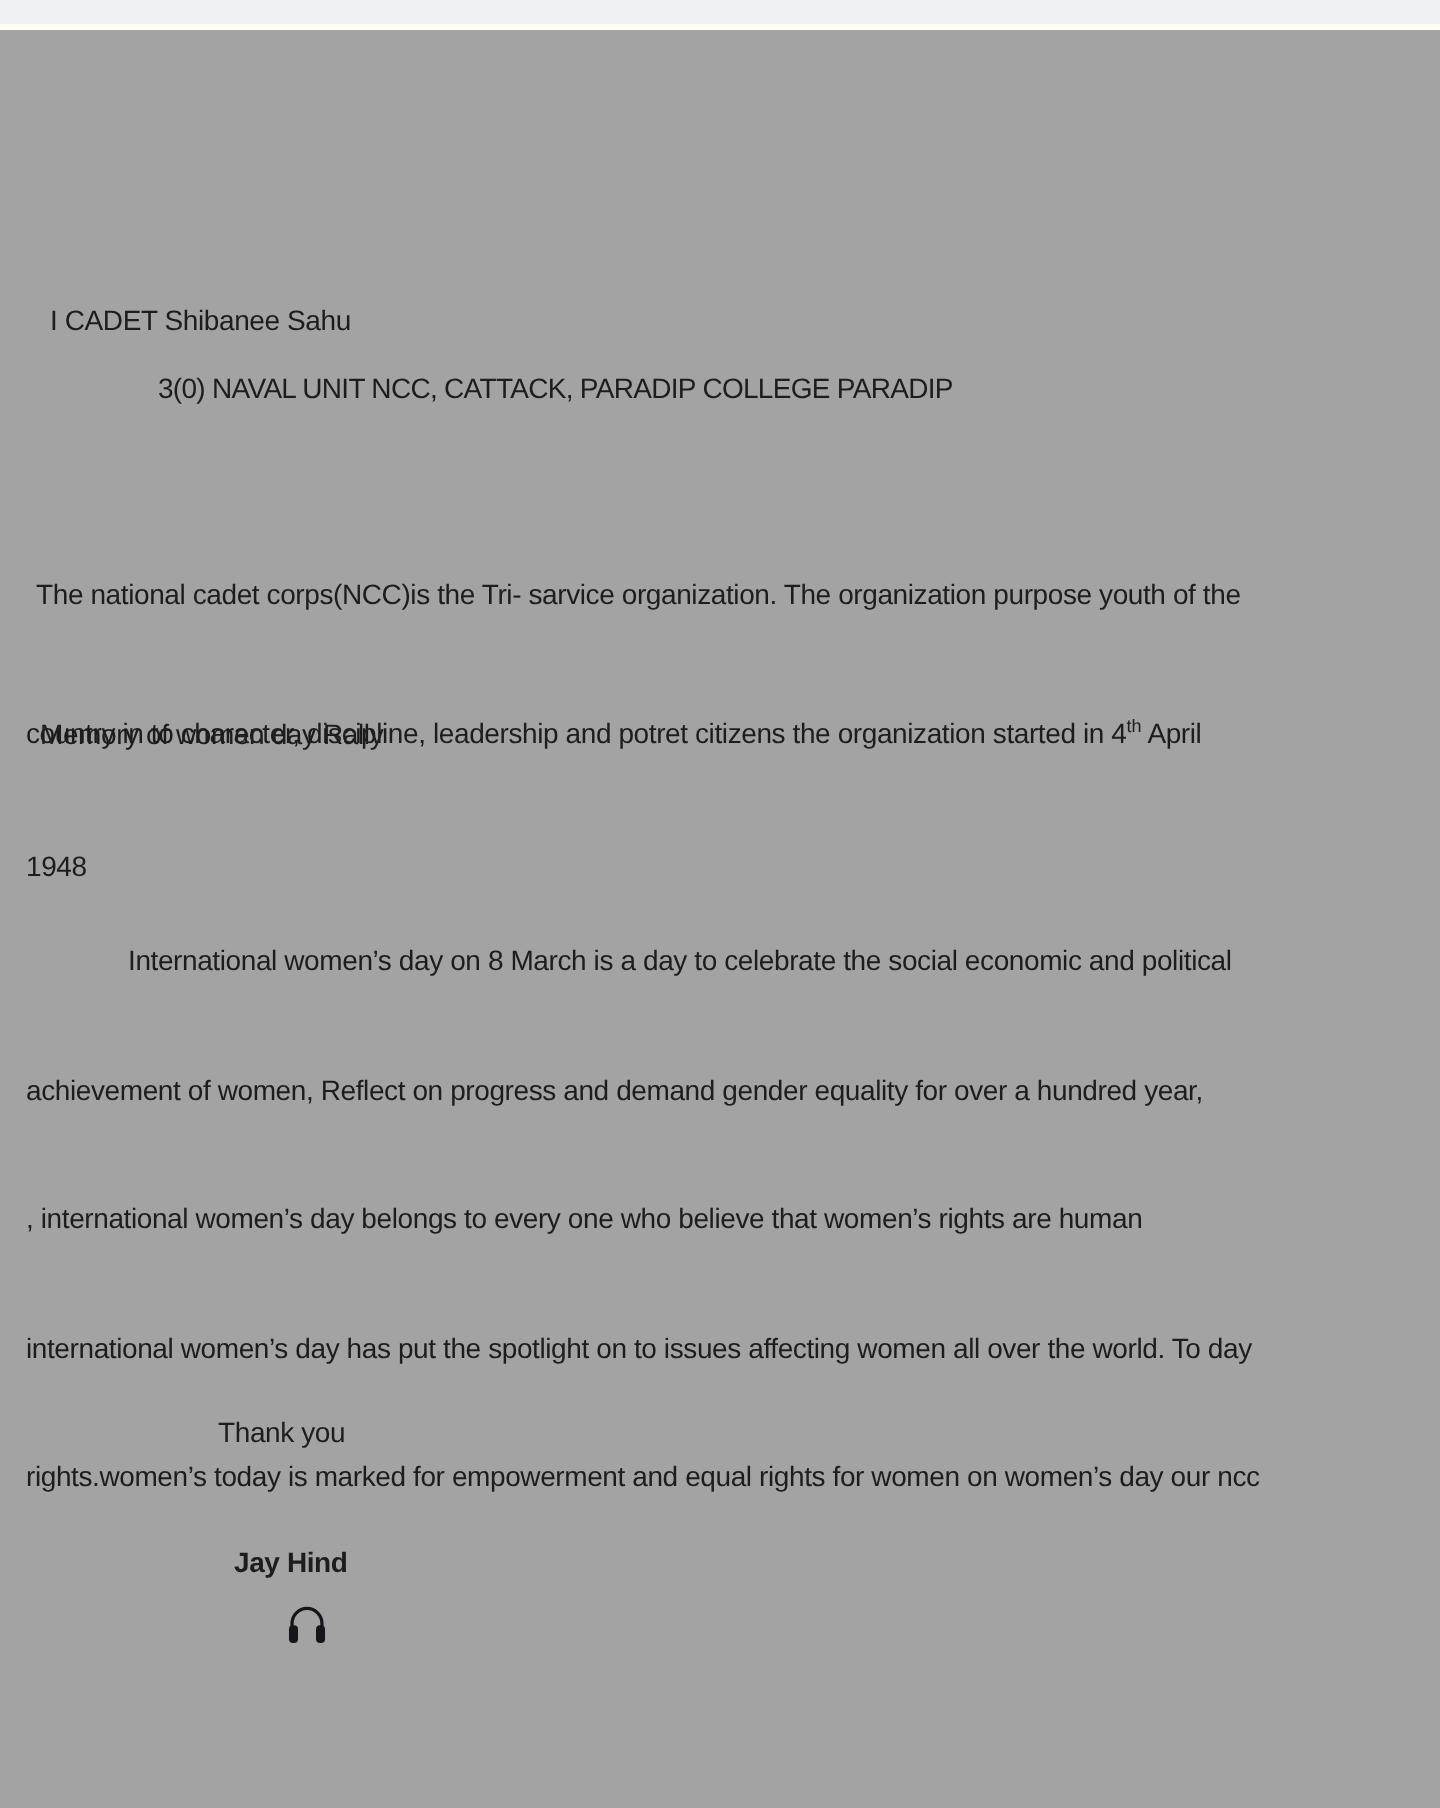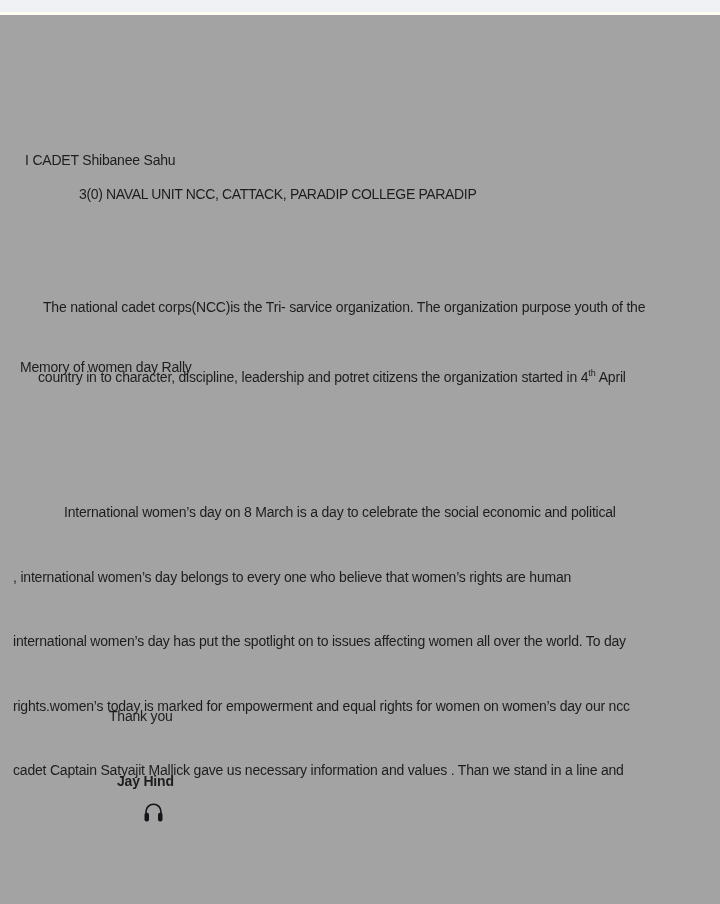--- a/index.html
+++ b/index.html
@@ -30,53 +30,54 @@
     width: 720px; height: 3px;
     background: #fffdf2;
   }
   .abs { position: absolute; white-space: pre; }
   .line { white-space: pre; }
   .heading { line-height: 20px; }
   .caps { letter-spacing: -0.35px; }
   .para { line-height: 22px; }
   .body-para { line-height: 21.5px; }
   .indent-sm { text-indent: 5px; }
-  .indent-tab { text-indent: 51px; margin-top: 32px; }
+  .indent-tab { text-indent: 51px; }
   .sup {
     font-size: 9px;
     vertical-align: super;
     letter-spacing: 0;
   }
   .icon-wrap { line-height: 0; }
 </style>
 </head>
 <body>
 
 <div class="page">
 
   <div class="top-bar"></div>
   <div class="cream-strip"></div>
 
   <div class="abs heading" style="left:25px; top:150px;">I CADET Shibanee Sahu</div>
 
   <div class="abs heading caps" style="left:37px; top:184px;margin-left:42px;">3(0) NAVAL UNIT NCC, CATTACK, PARADIP COLLEGE PARADIP</div>
 
-  <div class="abs para" style="left:13px; top:252px;margin-left:25px;">
+  <div class="abs para" style="left:13px; top:242px;">
     <div class="line indent-sm">The national cadet corps(NCC)is the Tri- sarvice organization. The organization purpose youth of the</div>
     <div class="line"><span>country in to character, discipline, leadership and potret citizens the organization started in 4</span><span class="sup">th</span><span> April</span></div>
+    <div class="line">1948</div>
   </div>
 
   <div class="abs heading" style="left:20px; top:357px;">Memory of women day Rally</div>
 
   <div class="abs body-para" style="left:13px; top:427px;">
     <div class="line indent-tab">International women’s day on 8 March is a day to celebrate the social economic and political</div>
+    <div class="line">achievement of women, Reflect on progress and demand gender equality for over a hundred year,</div>
     <div class="line">, international women’s day belongs to every one who believe that women’s rights are human</div>
     <div class="line">international women’s day has put the spotlight on to issues affecting women all over the world. To day</div>
     <div class="line">rights.women’s today is marked for empowerment and equal rights for women on women’s day our ncc</div>
-    <div class="line">cadet Captain Satyajit Mallick gave us necessary information and values . Than we stand in a line and</div>
     
     
     
     
   </div>
 
   <div class="abs heading" style="left:109px; top:706px;">Thank you</div>
 
   <div class="abs heading" style="left:117px; top:771px;font-weight:bold;">Jay Hind</div>
 

